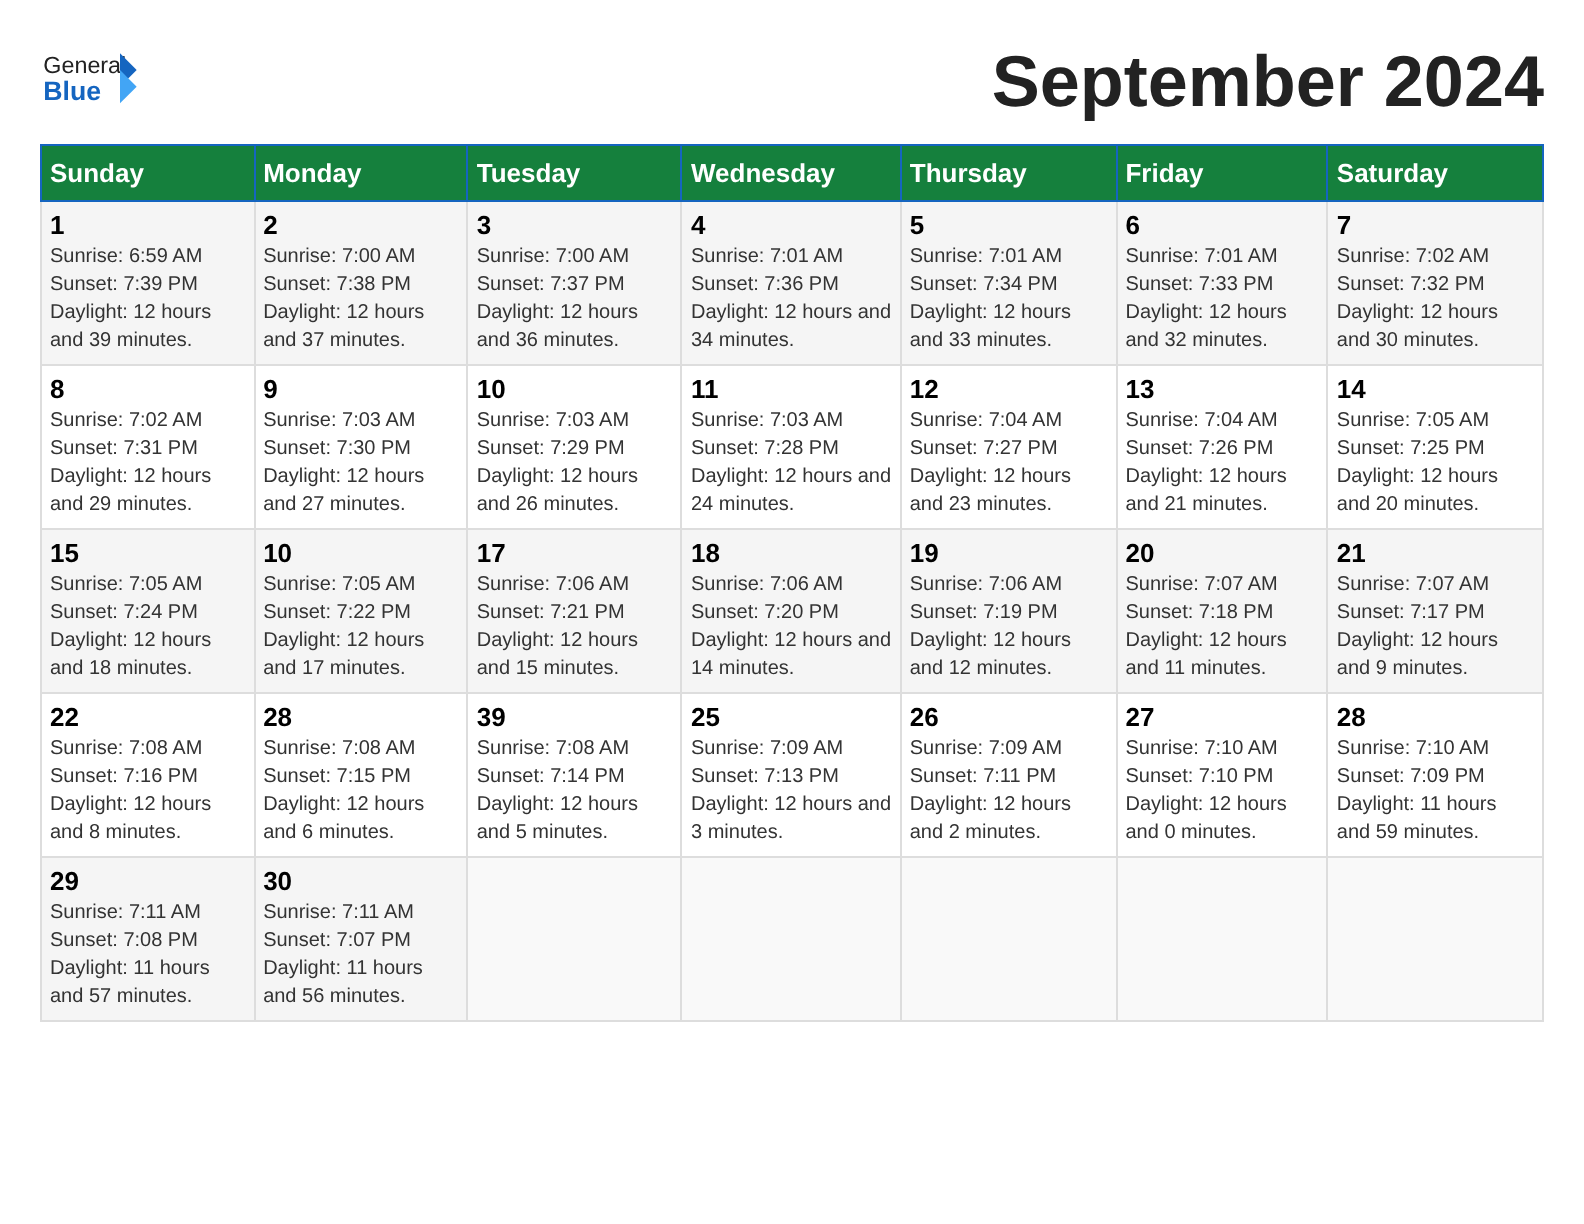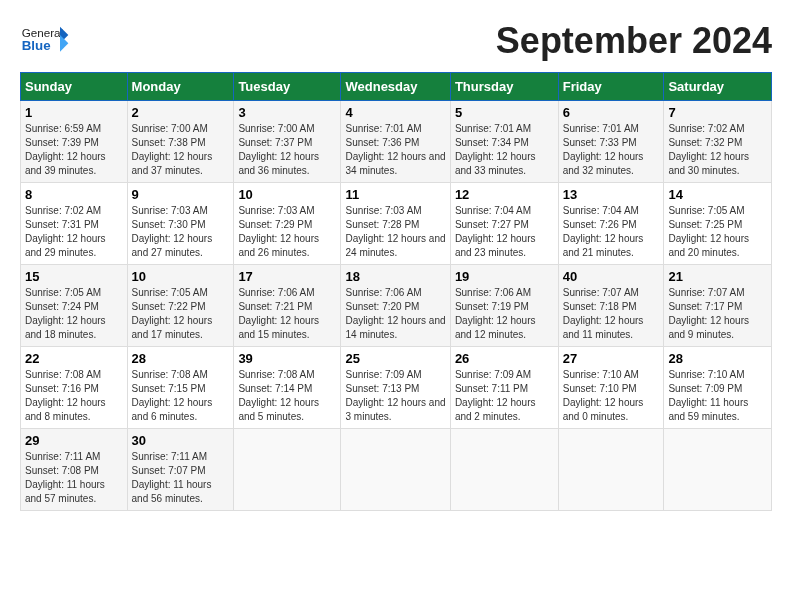--- a/index.html
+++ b/index.html
@@ -191,21 +191,21 @@
       </td>
         <td>
         <span class="day-num">18</span>
         <span class="day-info">Sunrise: 7:06 AM<br>Sunset: 7:20 PM<br>Daylight: 12 hours and 14 minutes.</span>
       </td>
         <td>
         <span class="day-num">19</span>
         <span class="day-info">Sunrise: 7:06 AM<br>Sunset: 7:19 PM<br>Daylight: 12 hours and 12 minutes.</span>
       </td>
         <td>
-        <span class="day-num">40</span>
+        <span class="day-num">20</span>
         <span class="day-info">Sunrise: 7:07 AM<br>Sunset: 7:18 PM<br>Daylight: 12 hours and 11 minutes.</span>
       </td>
         <td>
         <span class="day-num">21</span>
         <span class="day-info">Sunrise: 7:07 AM<br>Sunset: 7:17 PM<br>Daylight: 12 hours and 9 minutes.</span>
       </td>
       </tr>
       <tr>
         <td>
         <span class="day-num">22</span>

